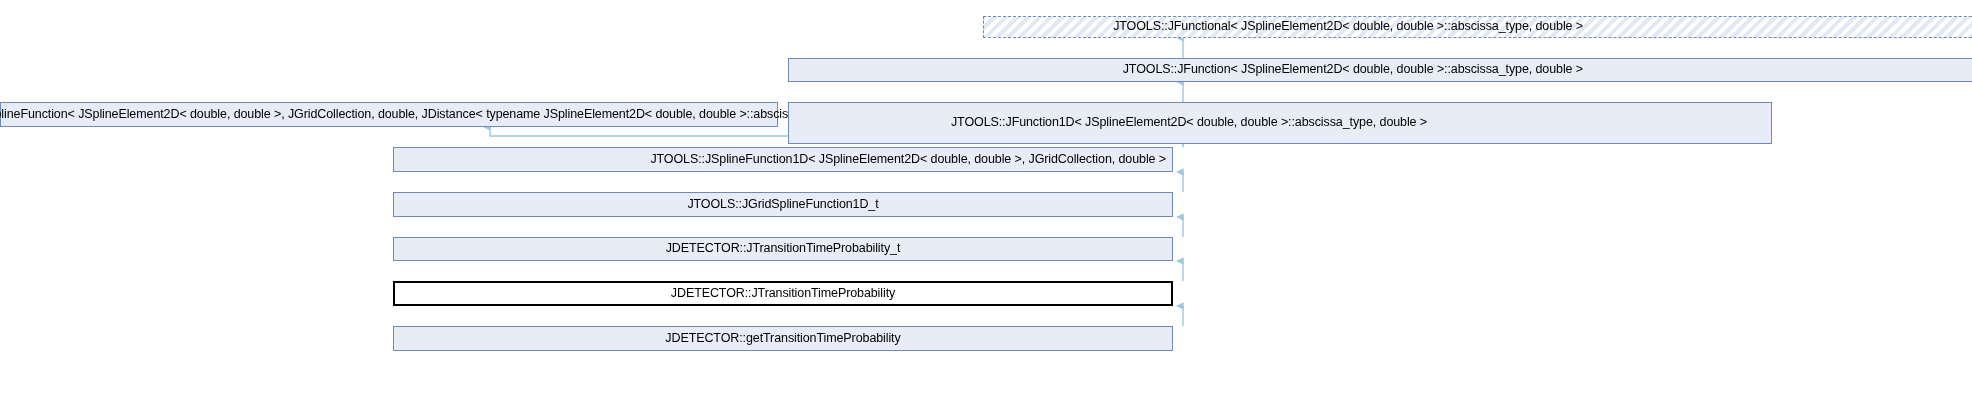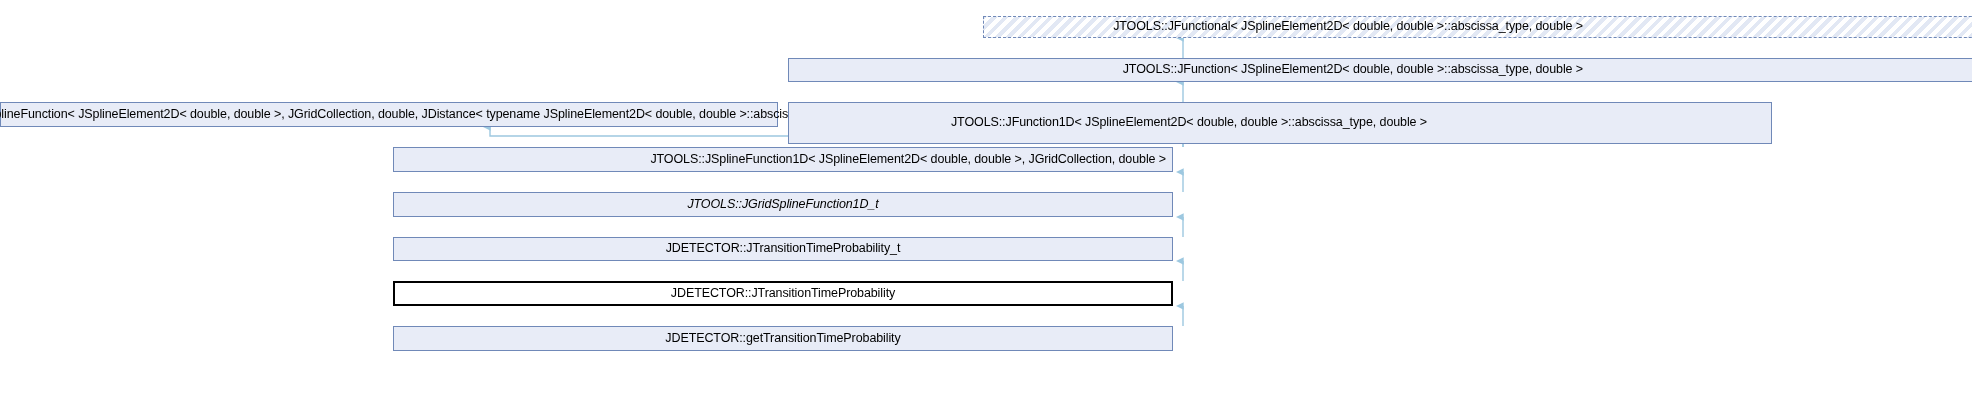--- a/index.html
+++ b/index.html
@@ -129,21 +129,21 @@
   </div>
 
   <div class="node solid bleed-right-2" style="left:788px; top:86px; width:984px; height:42px;">
     <span class="label">JTOOLS::JFunction1D&lt; JSplineElement2D&lt; double, double &gt;::abscissa_type, double &gt;</span>
   </div>
 
   <div class="node solid" style="left:393px; top:131px; width:780px; height:25px;justify-content:flex-end;">
     <span class="label">JTOOLS::JSplineFunction1D&lt; JSplineElement2D&lt; double, double &gt;, JGridCollection, double &gt;</span>
   </div>
 
-  <div class="node solid" style="left:393px; top:176px; width:780px; height:25px;font-style:italic;">
+  <div class="node solid" style="left:393px; top:176px; width:780px; height:25px;">
     <span class="label">JTOOLS::JGridSplineFunction1D_t</span>
   </div>
 
   <div class="node solid" style="left:393px; top:221px; width:780px; height:24px;">
     <span class="label">JDETECTOR::JTransitionTimeProbability_t</span>
   </div>
 
   <div class="node current" style="left:393px; top:265px; width:780px; height:25px;">
     <span class="label">JDETECTOR::JTransitionTimeProbability</span>
   </div>

